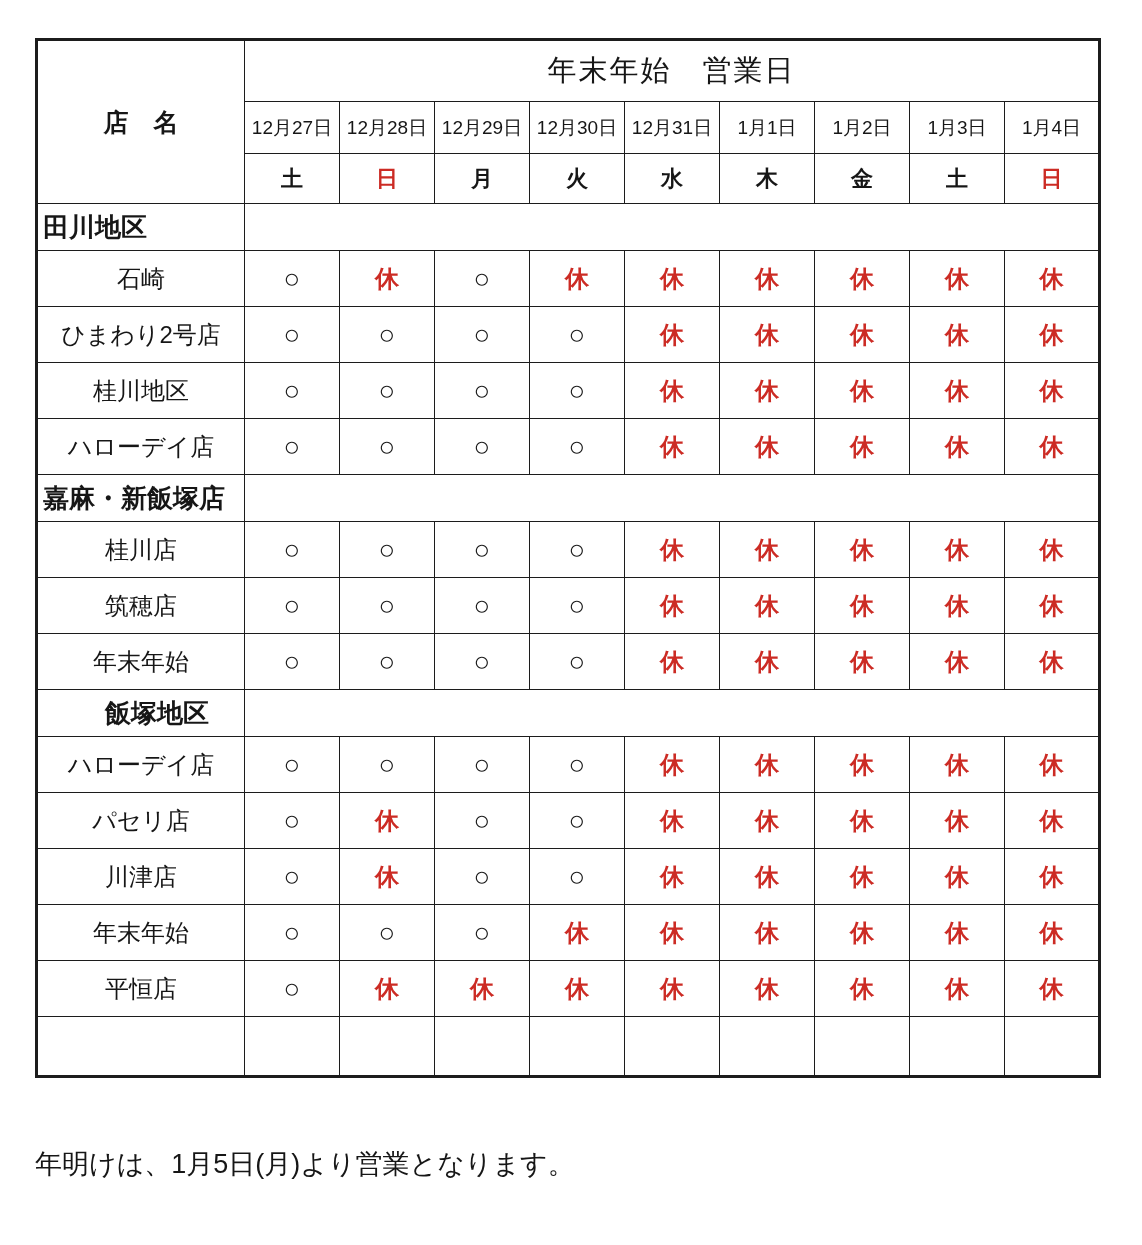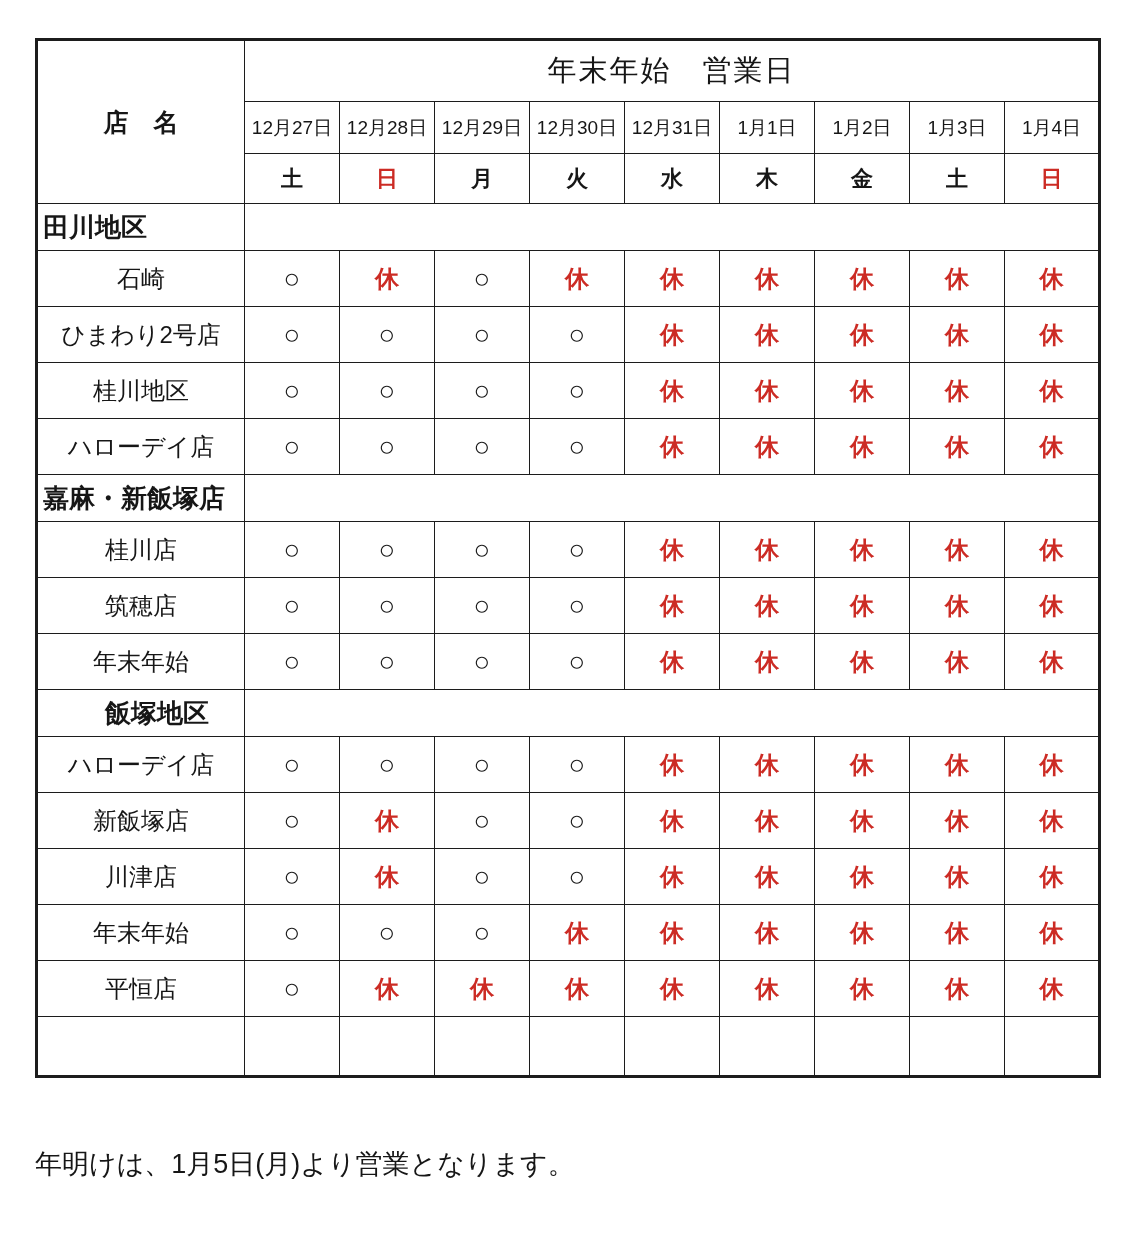--- a/index.html
+++ b/index.html
@@ -242,21 +242,21 @@
           <td class="mark-cell mark-open">○</td>
           <td class="mark-cell mark-open">○</td>
           <td class="mark-cell mark-open">○</td>
           <td class="mark-cell mark-closed">休</td>
           <td class="mark-cell mark-closed">休</td>
           <td class="mark-cell mark-closed">休</td>
           <td class="mark-cell mark-closed">休</td>
           <td class="mark-cell mark-closed">休</td>
         </tr>
         <tr class="store-row">
-          <td class="store-cell">新飯塚店</td>
+          <td class="store-cell">パセリ店</td>
           <td class="mark-cell mark-open">○</td>
           <td class="mark-cell mark-closed">休</td>
           <td class="mark-cell mark-open">○</td>
           <td class="mark-cell mark-open">○</td>
           <td class="mark-cell mark-closed">休</td>
           <td class="mark-cell mark-closed">休</td>
           <td class="mark-cell mark-closed">休</td>
           <td class="mark-cell mark-closed">休</td>
           <td class="mark-cell mark-closed">休</td>
         </tr>

